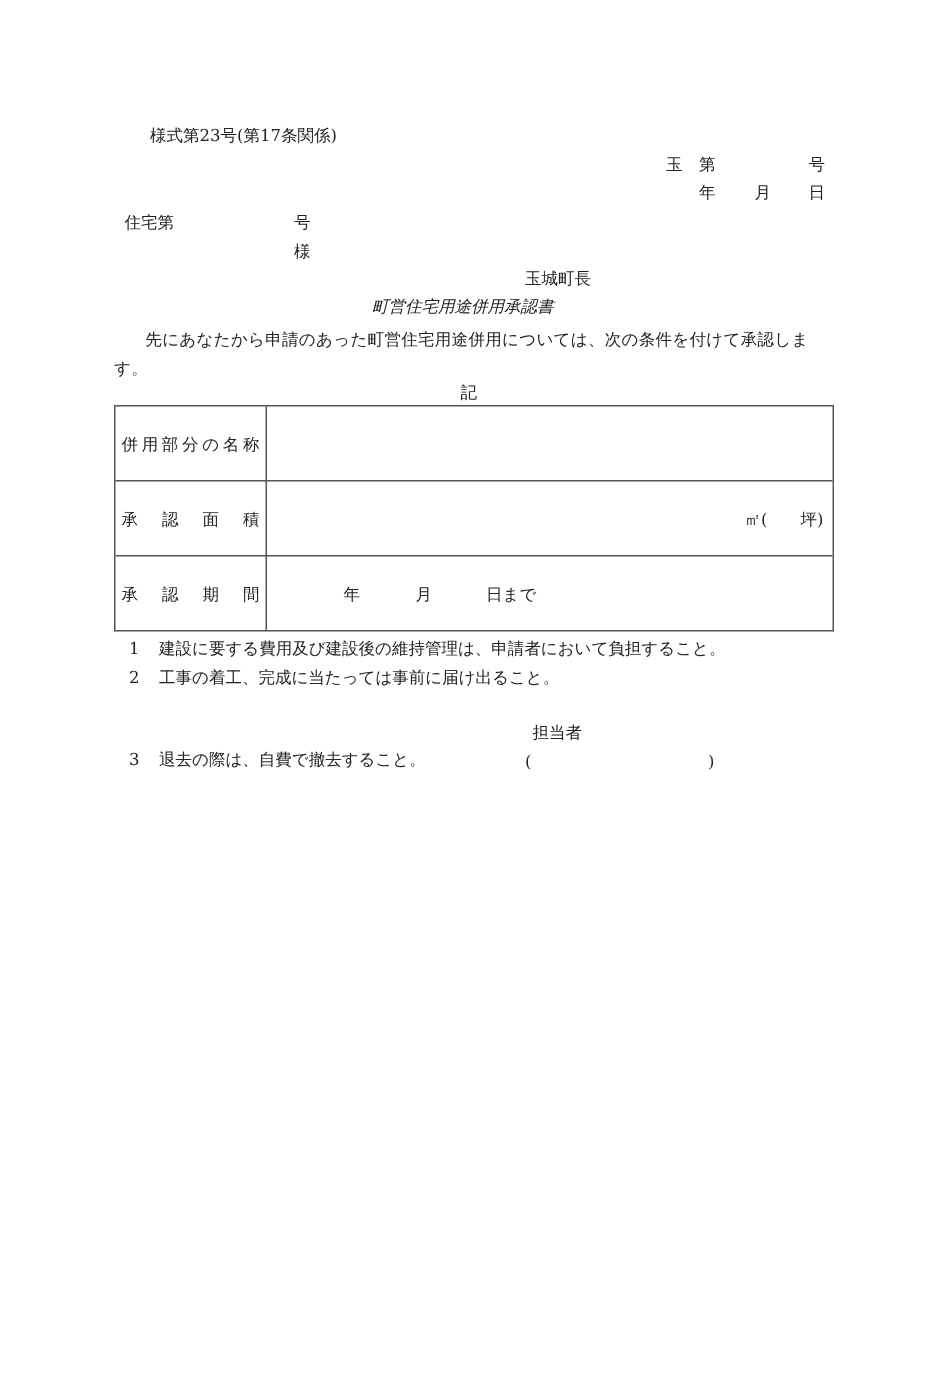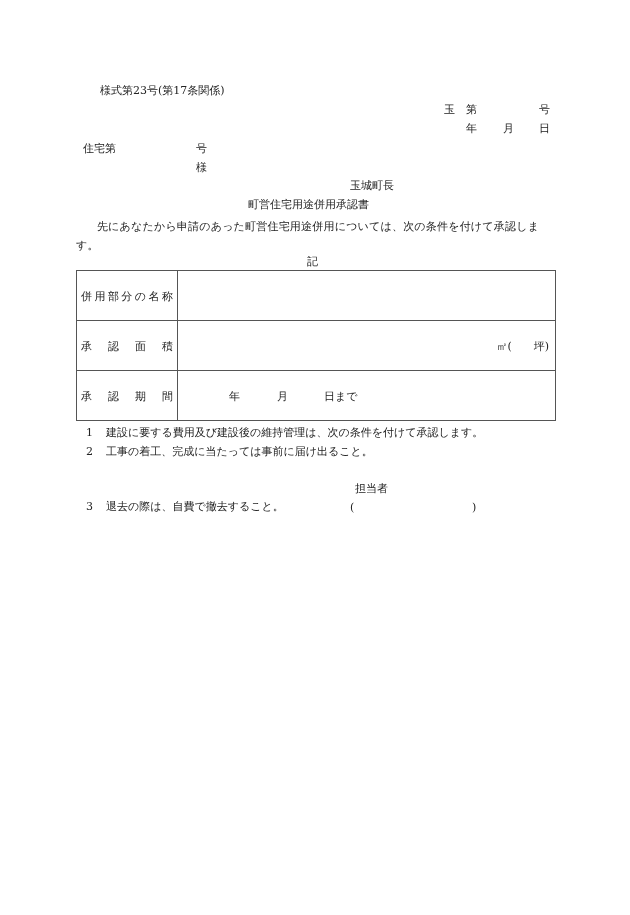--- a/index.html
+++ b/index.html
@@ -14,21 +14,21 @@
     .ref-tama { left: 444px; top: 103px; }
     .ref-dai { left: 466px; top: 103px; }
     .ref-go { left: 539px; top: 103px; }
     .date-nen { left: 466px; top: 122px; }
     .date-tsuki { left: 503px; top: 122px; }
     .date-hi { left: 539px; top: 122px; }
     .house-dai { left: 83px; top: 142px; }
     .house-go { left: 196px; top: 142px; }
     .sama { left: 196px; top: 161px; }
     .mayor { left: 333px; top: 179px; margin-left: 17px; }
-    .doc-title { left: 248px; top: 198px; }
+    .doc-title { left: 248px; top: 198px; font-style: italic; }
     .body-text { left: 76px; top: 217px; width: 482px; white-space: normal; line-height: 19px; text-indent: 1.9em; letter-spacing: 0.2px; }
     .ki { left: 307px; top: 255px; }
 
     .table {
       position: absolute; left: 76px; top: 270px; width: 480px; height: 151px;
       border: 1px solid #555555; box-sizing: border-box;
     }
     .row { position: absolute; left: 0; width: 100%; height: 50px; border-bottom: 1px solid #555555; box-sizing: border-box; }
     .row.r1 { top: 0; }
     .row.r2 { top: 50px; }
@@ -102,21 +102,21 @@
         <span>期</span>
         <span>間</span>
       </div>
       <div class="period" style="left:152px">年</div>
       <div class="period" style="left:200px">月</div>
       <div class="period" style="left:247px">日まで</div>
     </div>
   </div>
 
   <div class="abs cond c1">
-    <span class="cond-num">1</span><span>建設に要する費用及び建設後の維持管理は、次の条件を付けて承認します。</span>
+    <span class="cond-num">1</span><span>建設に要する費用及び建設後の維持管理は、申請者において負担すること。</span>
   </div>
   <div class="abs cond c2">
     <span class="cond-num">2</span><span>工事の着工、完成に当たっては事前に届け出ること。</span>
   </div>
   <div class="abs cond c3">
     <span class="cond-num">3</span><span>退去の際は、自費で撤去すること。</span>
   </div>
 
   <div class="abs staff">担当者</div>
   <div class="abs paren-open">(</div>

